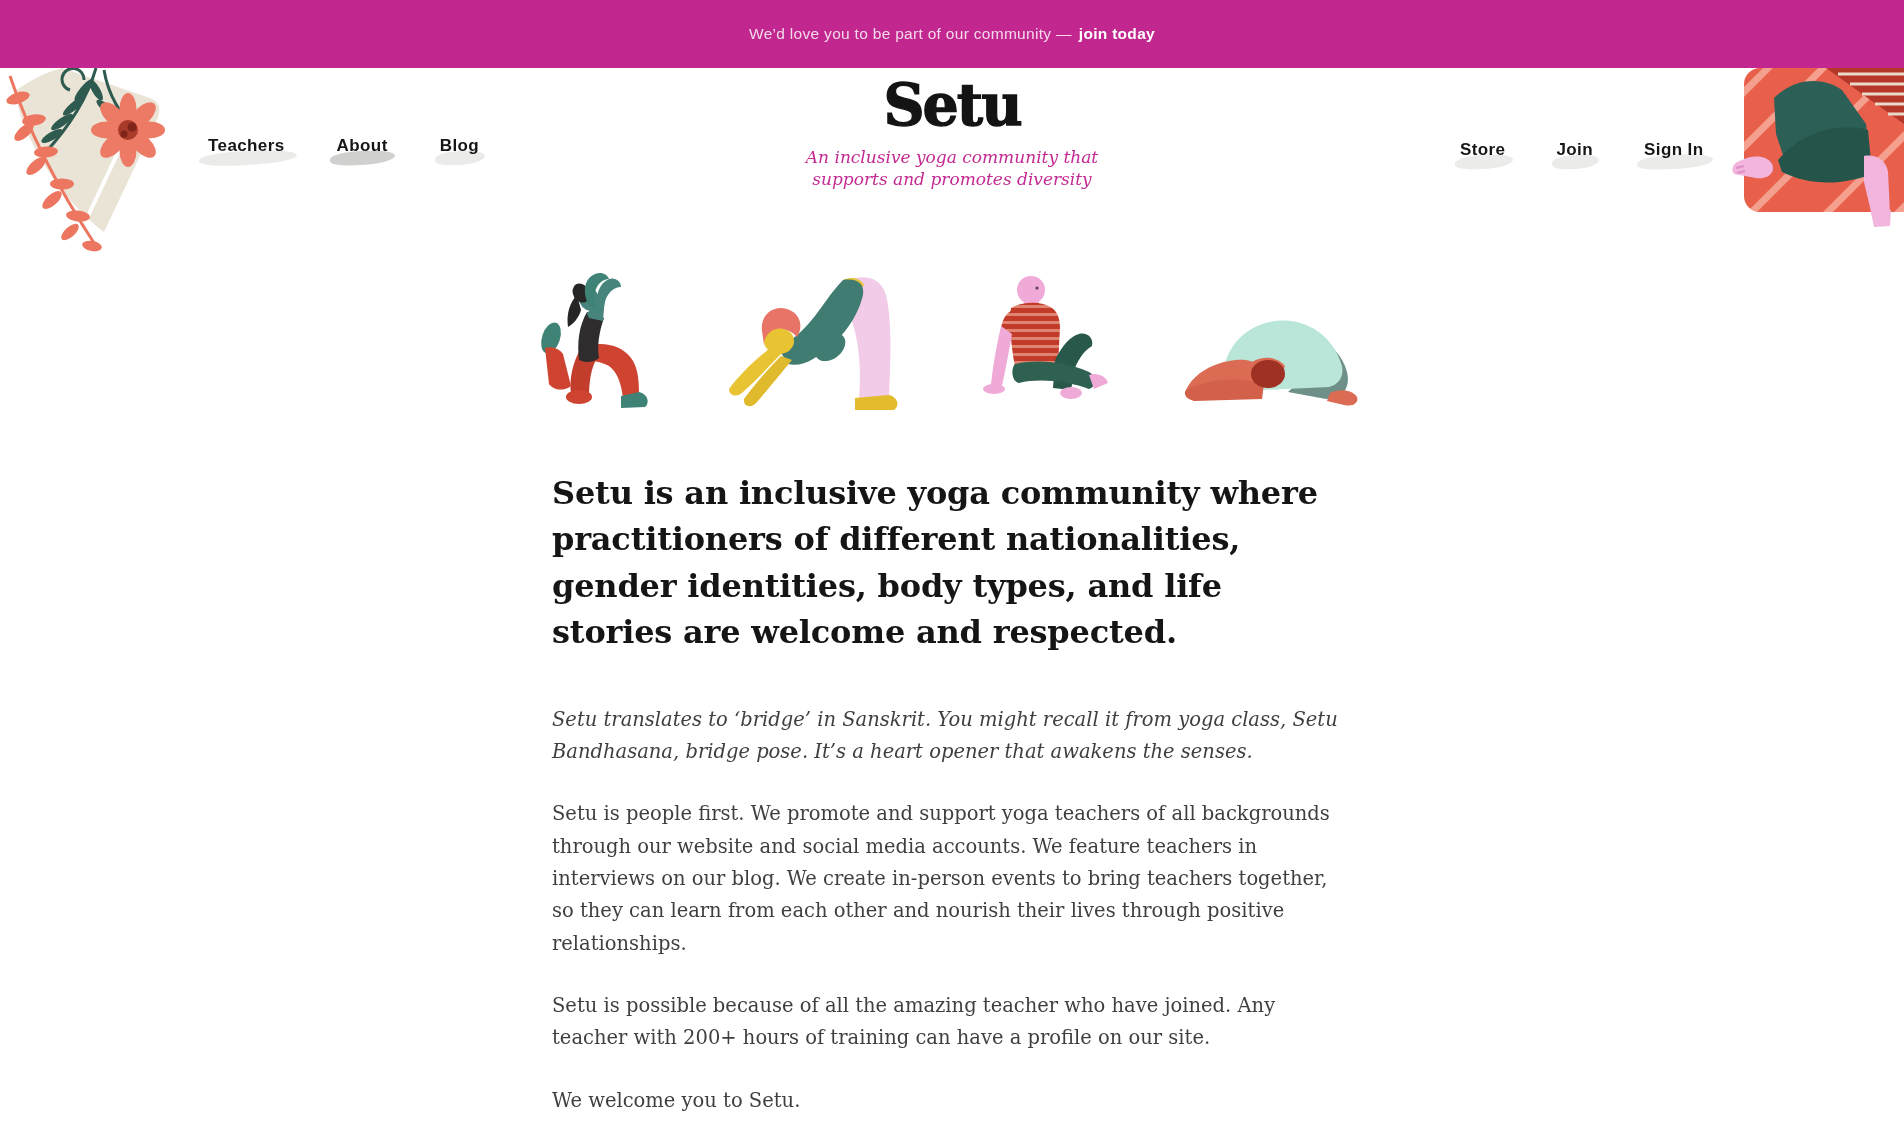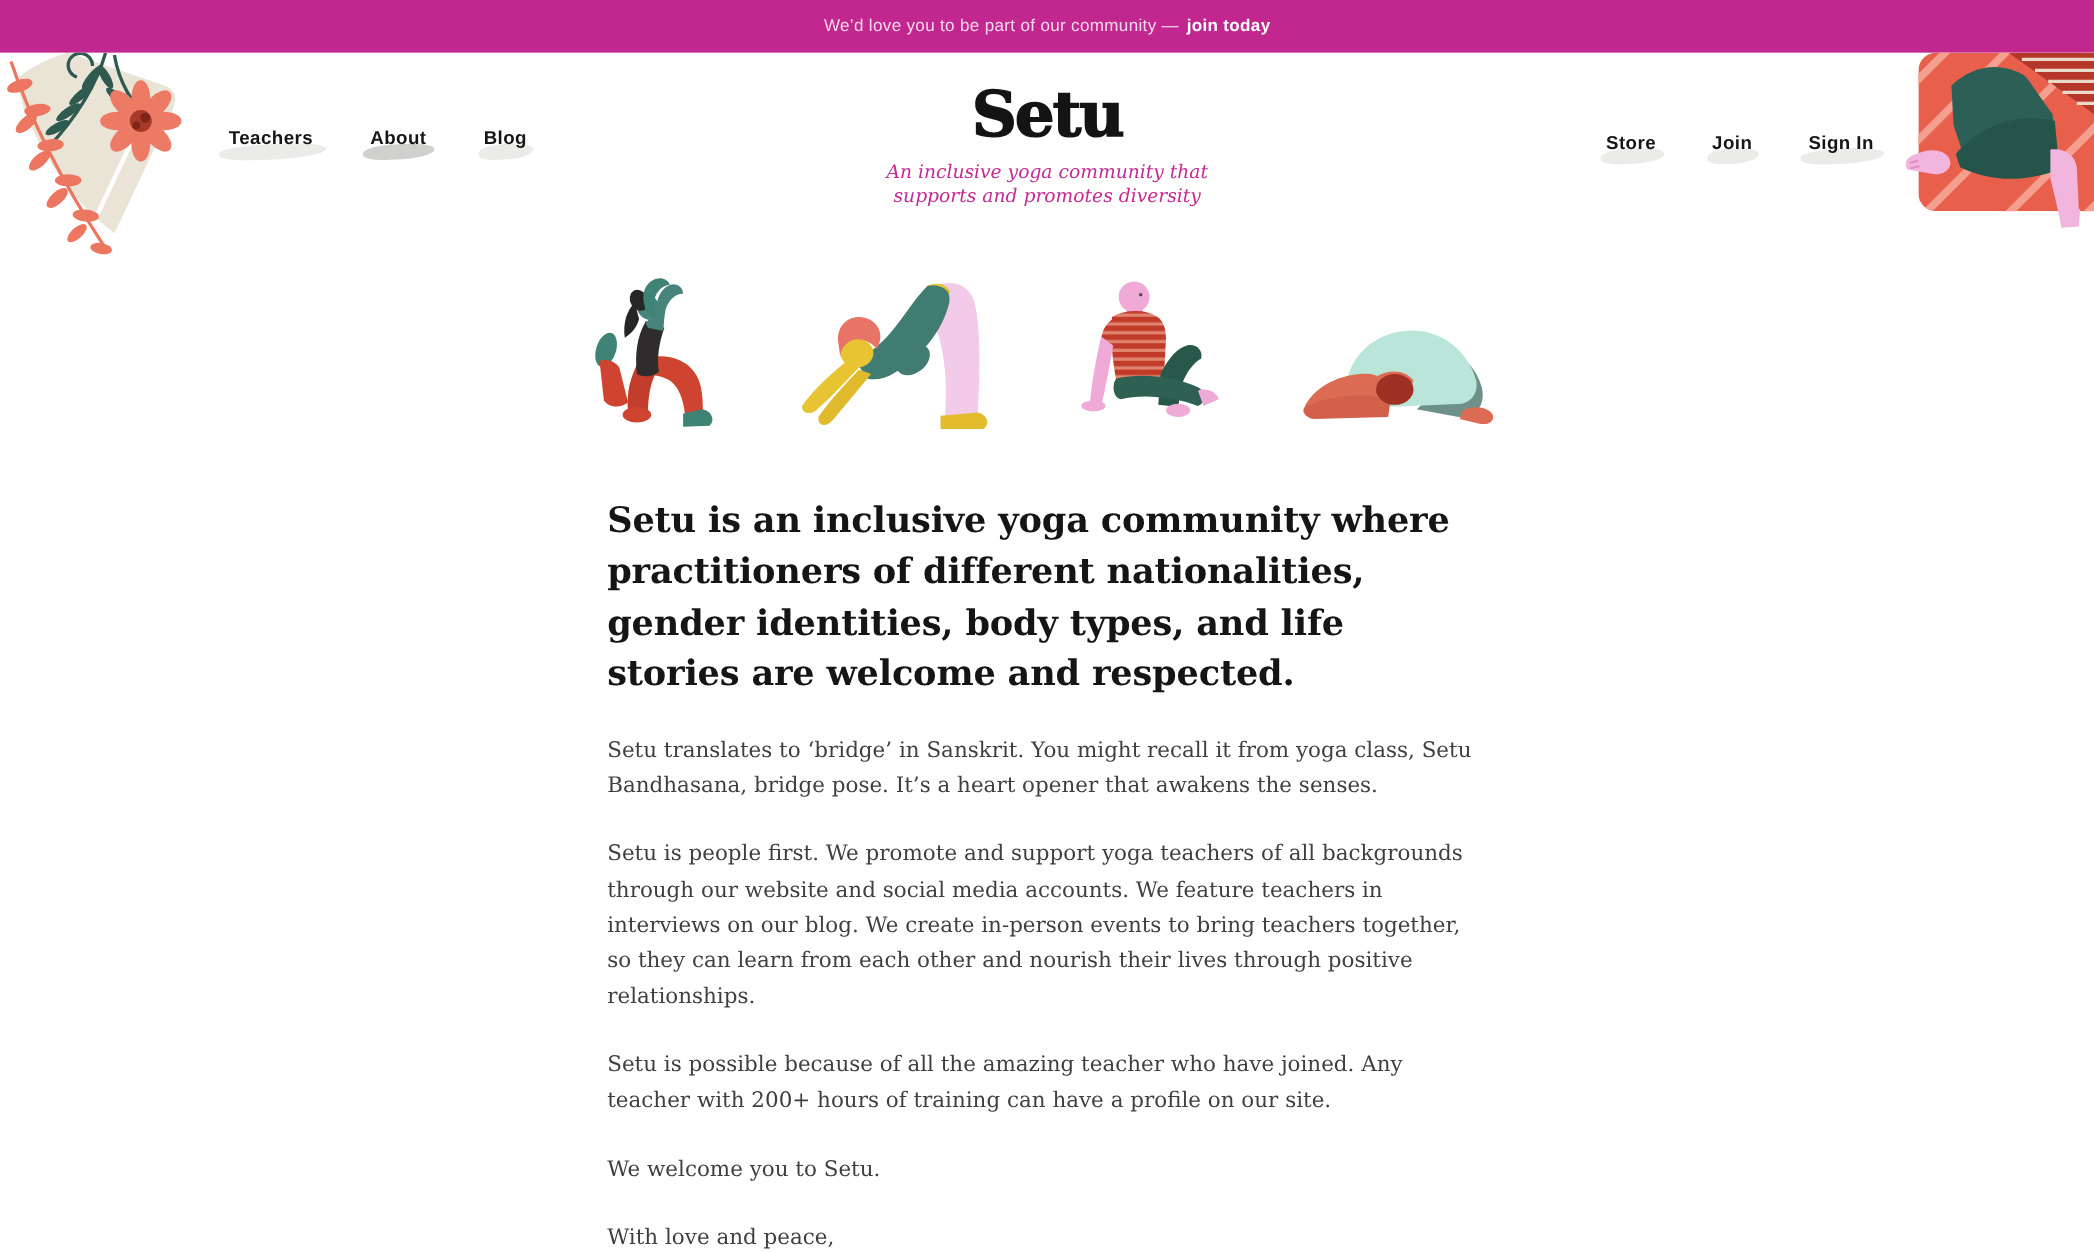--- a/index.html
+++ b/index.html
@@ -4,21 +4,21 @@
 <style>
   * { margin:0; padding:0; box-sizing:border-box; }
   html,body { width:1904px; height:1138px; }
   body {
     position:relative; overflow:hidden; background:#ffffff;
     font-family:"Liberation Sans", sans-serif; color:#191919;
   }
 
   
   .banner {
-    height:48px; background:#c2278f; display:flex; align-items:center; justify-content:center;
+    height:68px; background:#c2278f; display:flex; align-items:center; justify-content:center;
     gap:7px; font-size:15.5px; letter-spacing:.3px;
   }
   .banner .msg { color:#f3d9ea; font-weight:400; }
   .banner .cta { color:#ffffff; font-weight:700; cursor:pointer; }
 
   
   header { position:relative; height:152px; background:#fff; }
 
   .corner { position:absolute; pointer-events:none; }
   .corner-left  { left:0; top:0; width:200px; height:200px; z-index:2; }
@@ -30,21 +30,21 @@
     position:relative; font-size:17px; font-weight:700; letter-spacing:.4px;
     color:#161616; cursor:pointer; white-space:nowrap; z-index:1;
   }
   .nav-link::after {
     content:""; position:absolute; left:-12%; right:-16%; bottom:-9px; height:14px;
     background:#ebebe9; border-radius:58% 42% 64% 36% / 62% 48% 70% 42%;
     transform:rotate(-2deg); z-index:-1;
   }
   .nav-link.active::after { background:#d0d0ce; }
 
-  .logo-block { position:absolute; left:50%; top:28px; transform:translateX(-50%); text-align:center; }
+  .logo-block { position:absolute; left:50%; top:8px; transform:translateX(-50%); text-align:center; }
   .logo {
     font-family:"DejaVu Serif", serif; font-weight:bold; font-size:57px; line-height:1;
     letter-spacing:-2px; color:#141414; -webkit-text-stroke:1.3px #141414; cursor:pointer;
   }
   .tagline {
     margin-top:13px; font-family:"DejaVu Serif", serif; font-style:italic;
     font-size:17px; line-height:1.3; color:#c42a92;
   }
 
   
@@ -57,21 +57,21 @@
   
   .content { width:800px; margin:52px auto 0; }
   .headline {
     font-family:"DejaVu Serif", serif; font-weight:bold; font-size:32px;
     line-height:1.45; color:#151515; letter-spacing:-.2px;
   }
   .content p {
     font-family:"DejaVu Serif", serif; font-size:19.5px; line-height:1.66;
     color:#3f3f3f; margin-top:30px;
   }
-  .content .headline + p { margin-top:30px; }
+  .content .headline + p { margin-top:48px;font-style:italic; }
   .signoff { margin-top:30px; }
   .signoff .line { display:block; }
   .heart-icon { display:inline-block; vertical-align:-3px; margin-left:4px; }
 </style>
 </head>
 <body>
 
 <div class="banner">
   <span class="msg">We’d love you to be part of our community —</span>
   <span class="cta">join today</span>

